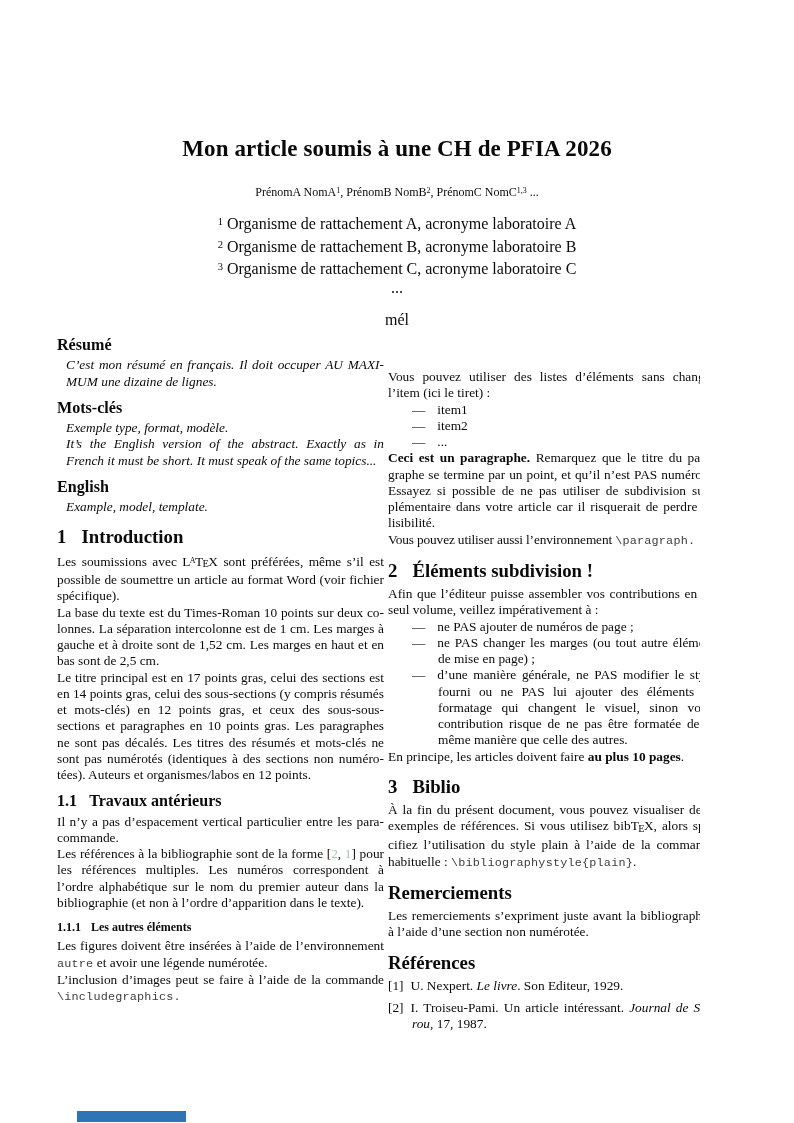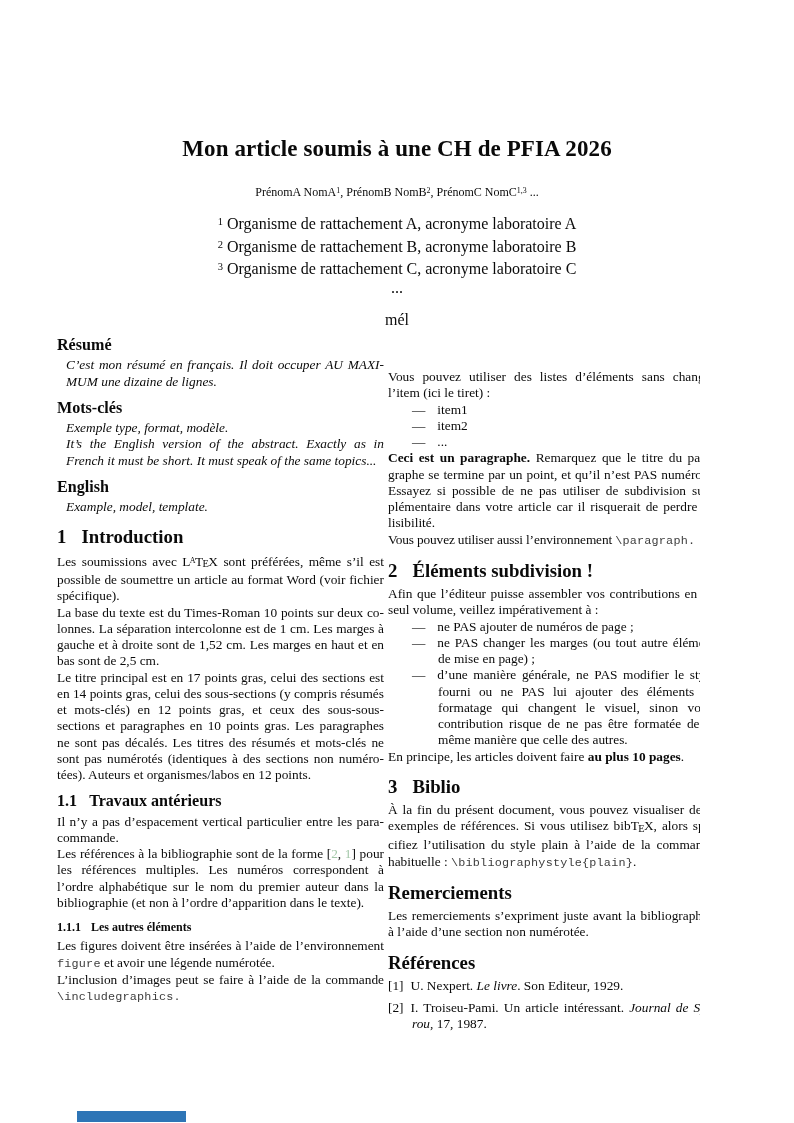--- a/index.html
+++ b/index.html
@@ -84,21 +84,21 @@
     <h2 class="h-sec"><span class="sec-num">1</span><span>Introduction</span></h2>
     <p class="p"><span>Les soumissions avec </span><span>L</span><span class="seg-lxa">A</span><span>T</span><span class="seg-lxe">E</span><span>X</span><span> sont préférées, même s’il est possible de soumettre un article au format Word (voir fi­chier spécifique).</span></p>
     <p class="p">La base du texte est du Times-Roman 10 points sur deux co­lonnes. La séparation intercolonne est de 1 cm. Les marges à gauche et à droite sont de 1,52 cm. Les marges en haut et en bas sont de 2,5 cm.</p>
     <p class="p">Le titre principal est en 17 points gras, celui des sections est en 14 points gras, celui des sous-sections (y compris résu­més et mots-clés) en 12 points gras, et ceux des sous-sous-sections et paragraphes en 10 points gras. Les paragraphes ne sont pas décalés. Les titres des résumés et mots-clés ne sont pas numérotés (identiques à des sections non numéro­tées). Auteurs et organismes/labos en 12 points.</p>
 
     <h3 class="h-sub"><span class="sec-num-sub">1.1</span><span>Travaux antérieurs</span></h3>
     <p class="p">Il n’y a pas d’espacement vertical particulier entre les para­commande.</p>
     <p class="p"><span>Les références à la bibliographie sont de la forme [</span><span class="seg-cite">2</span><span>, </span><span class="seg-cite">1</span><span>] pour les références multiples. Les numéros correspondent à l’ordre alphabétique sur le nom du premier auteur dans la bibliographie (et non à l’ordre d’apparition dans le texte).</span></p>
 
     <h4 class="h-sub3"><span class="sec-num-sub3">1.1.1</span><span>Les autres éléments</span></h4>
-    <p class="p"><span>Les figures doivent être insérées à l’aide de l’environnement </span><span class="seg-mono">figure</span><span> et avoir une légende numérotée.</span></p>
+    <p class="p"><span>Les figures doivent être insérées à l’aide de l’environnement </span><span class="seg-mono">autre</span><span> et avoir une légende numérotée.</span></p>
     <p class="p"><span>L’inclusion d’images peut se faire à l’aide de la commande </span><span class="seg-mono">\includegraphics.</span></p>
   </div>
 
   <div class="col col-right">
     <p class="p">Vous pouvez utiliser des listes d’éléments sans changer l’item (ici le tiret) :</p>
     <div class="li"><span class="dash">—</span><span>item1</span></div>
     <div class="li"><span class="dash">—</span><span>item2</span></div>
     <div class="li"><span class="dash">—</span><span>...</span></div>
     <p class="p"><span class="seg-b">Ceci est un paragraphe.</span><span> Remarquez que le titre du para­graphe se termine par un point, et qu’il n’est PAS numéroté. Essayez si possible de ne pas utiliser de subdivision sup­plémentaire dans votre article car il risquerait de perdre en lisibilité.</span></p>
     <p class="p tight"><span>Vous pouvez utiliser aussi l’environnement </span><span class="seg-mono">\paragraph.</span></p>

